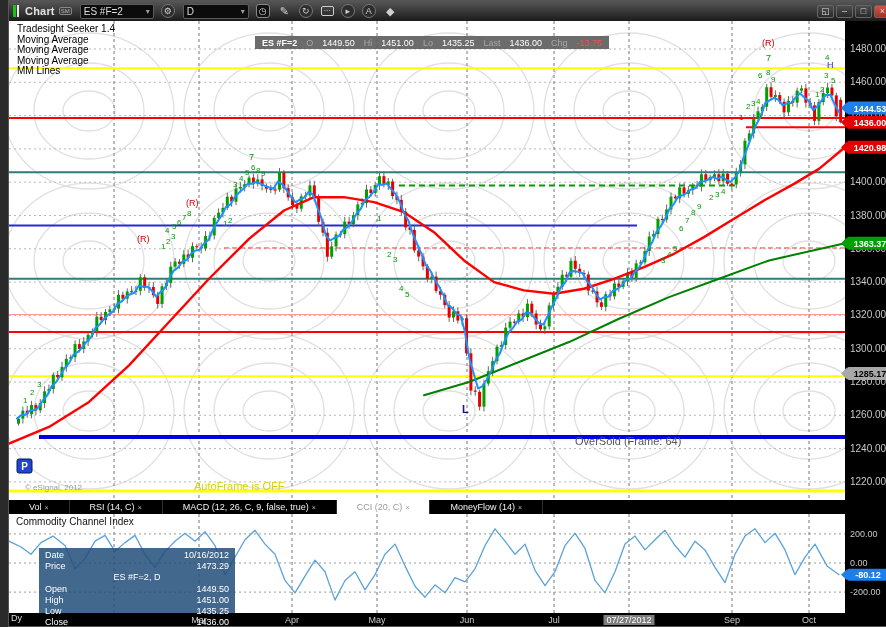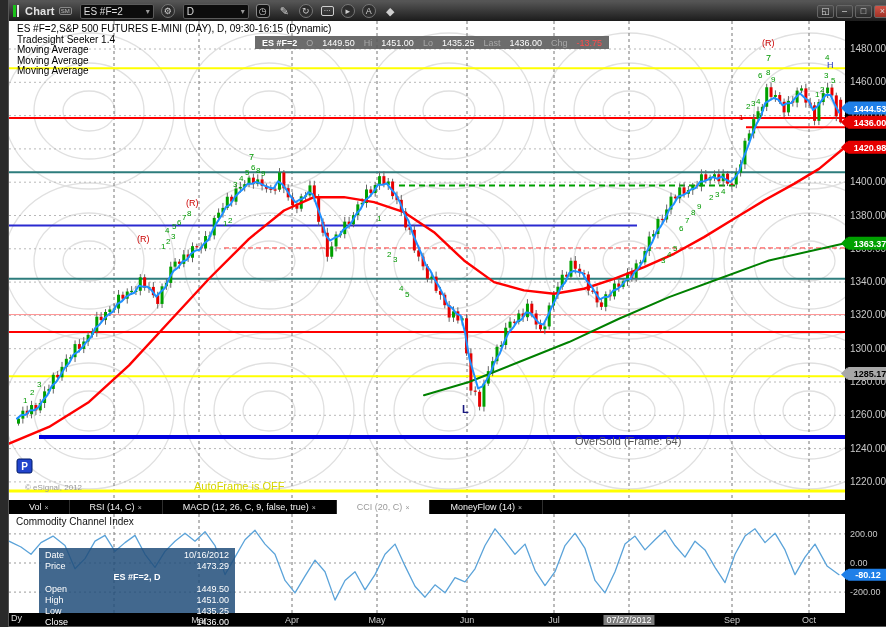--- a/index.html
+++ b/index.html
@@ -47,21 +47,21 @@
   #cci-title{position:absolute;left:7px;top:515px;font-size:10px;color:#111;z-index:6;}
   
   #baxis{position:absolute;left:0;top:612px;width:886px;height:15px;background:#000;z-index:6;}
   #baxis .mon{position:absolute;top:2px;transform:translateX(-50%);font-size:9px;color:#ccc;}
   #baxis .mon.hl{background:#7d7d7d;color:#fff;padding:0 3px;}
   #baxis .dyl{position:absolute;left:2px;top:0;font-size:9px;color:#ddd;}
   
   #tooltip{position:absolute;left:30px;top:547px;width:196px;height:65px;z-index:20;
       background:rgba(33,77,122,.85);color:#fff;font-size:9px;padding:2px 6px 0 6px;}
   #tooltip .row{display:flex;justify-content:space-between;height:11.2px;line-height:11.2px;}
-  #tooltip .hdr{text-align:center;font-weight:bold;height:11.2px;line-height:11.2px;}
+  #tooltip .hdr{text-align:center;font-weight:normal;height:11.2px;line-height:11.2px;}
 </style>
 </head>
 <body>
 
 <div id="win">
 
   <div id="titlebar">
     <span class="bars-icon">
         <i></i>
         <i></i>
@@ -644,25 +644,25 @@
         <polygon points="832,222.18895000000018 838,216.18895000000018 838,228.18895000000018" fill="#00a000"></polygon>
         <rect x="838" y="215.68895000000018" width="47" height="13" rx="2" fill="#00a000"></rect>
         <text x="861" y="225.68895000000018" fill="#ffffff" font-size="9" font-family="&quot;Liberation Sans&quot;,sans-serif" font-weight="bold" text-anchor="middle">1363.37</text>
         <polygon points="832,352.3919499999999 838,346.3919499999999 838,358.3919499999999" fill="#a8a8a8"></polygon>
         <rect x="838" y="345.8919499999999" width="47" height="13" rx="2" fill="#a8a8a8"></rect>
         <text x="861" y="355.8919499999999" fill="#000000" font-size="9" font-family="&quot;Liberation Sans&quot;,sans-serif" font-weight="bold" text-anchor="middle">1285.17</text>
       </svg>
   </div>
 
   <div id="legend">
-    <div>ES #F=2,S&amp;P 500 FUTURES E-MINI (DAY), D, 09:30-16:15 (Dynamic)</div>
     <div>Tradesight Seeker 1.4</div>
     <div>Moving Average</div>
     <div>Moving Average</div>
     <div>Moving Average</div>
+    <div>MM Lines</div>
   </div>
 
   <div id="quotebar">
     <span class="sym">ES #F=2</span>
     <span class="lab">O</span>
     <span class="val">1449.50</span>
     <span class="lab">Hi</span>
     <span class="val">1451.00</span>
     <span class="lab">Lo</span>
     <span class="val">1435.25</span>

